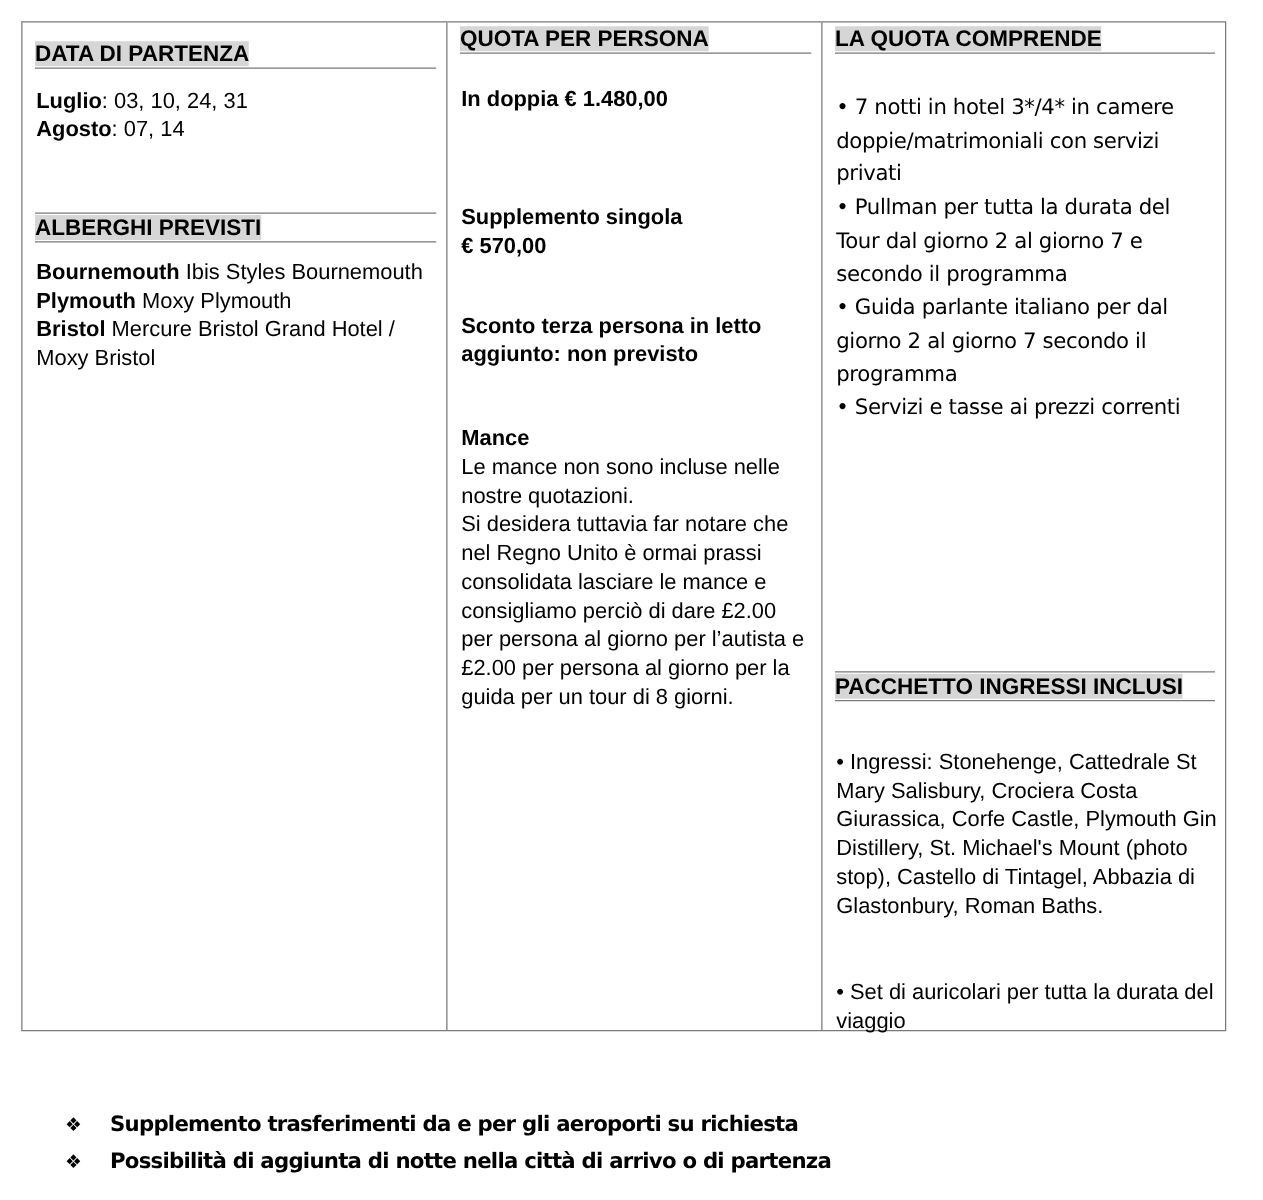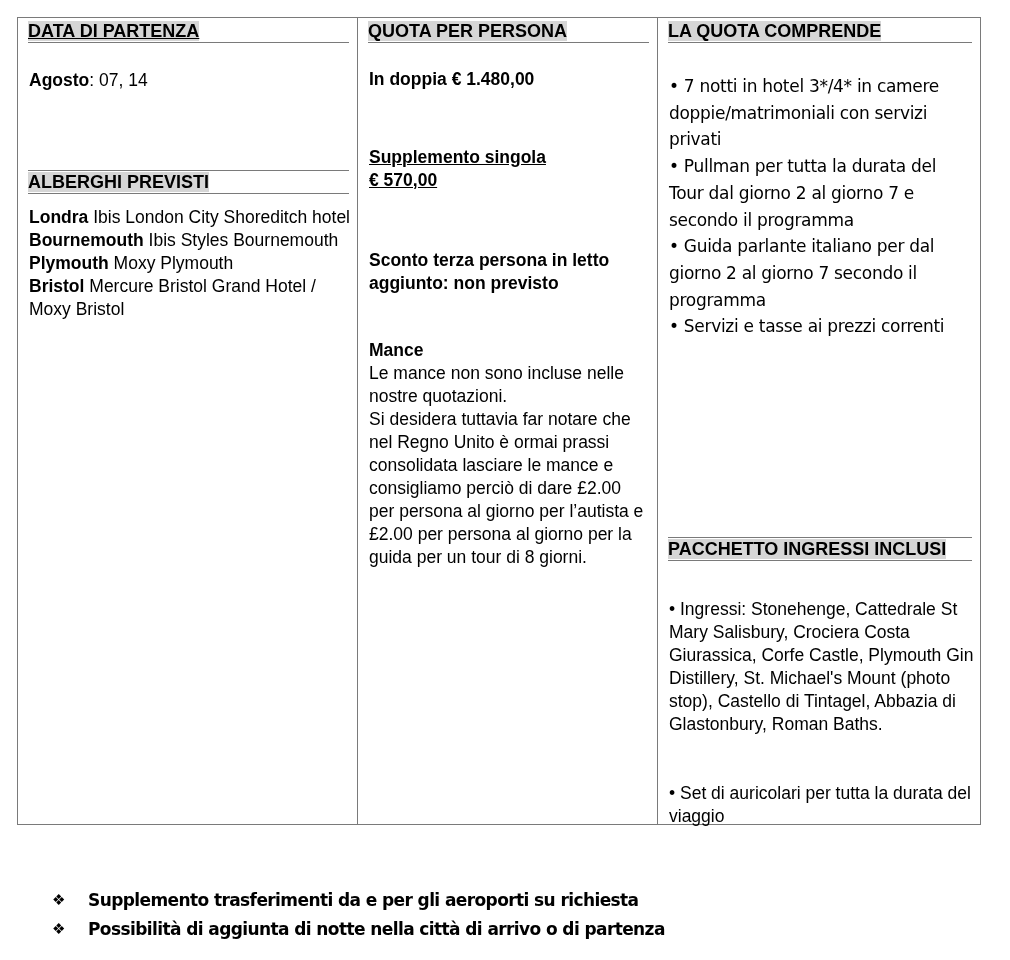--- a/index.html
+++ b/index.html
@@ -40,45 +40,45 @@
   }
   .footer-item { display: flex; align-items: center; }
   .diamond-icon { width: 36px; font-size: 15px; color: #000; }
 </style>
 </head>
 <body>
 
 <div class="table">
 
   <div class="col col1">
-    <div class="sec-head" style="top:2px;text-decoration:underline;">
+    <div class="sec-head" style="top:14px;">
       <span class="hl">DATA DI PARTENZA</span>
     </div>
     <div class="block" style="top:51px;">
+      <div><span class="b">Luglio</span><span>: 03, 10, 24, 31</span></div>
       <div><span class="b">Agosto</span><span>: 07, 14</span></div>
     </div>
     <div class="sec-head top-rule" style="top:136px;">
       <span class="hl">ALBERGHI PREVISTI</span>
     </div>
     <div class="block" style="top:188px;">
-      <div><span class="b">Londra</span><span> Ibis London City Shoreditch hotel</span></div>
       <div><span class="b">Bournemouth</span><span> Ibis Styles Bournemouth</span></div>
       <div><span class="b">Plymouth</span><span> Moxy Plymouth</span></div>
       <div><span class="b">Bristol</span><span> Mercure Bristol Grand Hotel / Moxy Bristol</span></div>
     </div>
   </div>
 
   <div class="col col2">
     <div class="sec-head" style="top:2px;">
       <span class="hl">QUOTA PER PERSONA</span>
     </div>
     <div class="block b" style="top:50px;">
       <div>In doppia € 1.480,00</div>
     </div>
-    <div class="block b" style="top:128px;text-decoration:underline;">
+    <div class="block b" style="top:144px;">
       <div>Supplemento singola</div>
       <div>€ 570,00</div>
     </div>
     <div class="block b" style="top:231px;">Sconto terza persona in letto aggiunto: non previsto</div>
     <div class="block" style="top:321px;">
       <div class="b">Mance</div>
       <div>Le mance non sono incluse nelle nostre quotazioni.</div>
       <div>Si desidera tuttavia far notare che nel Regno Unito è ormai prassi consolidata lasciare le mance e consigliamo perciò di dare £2.00 per persona al giorno per l’autista e £2.00 per persona al giorno per la guida per un tour di 8 giorni.</div>
     </div>
   </div>

